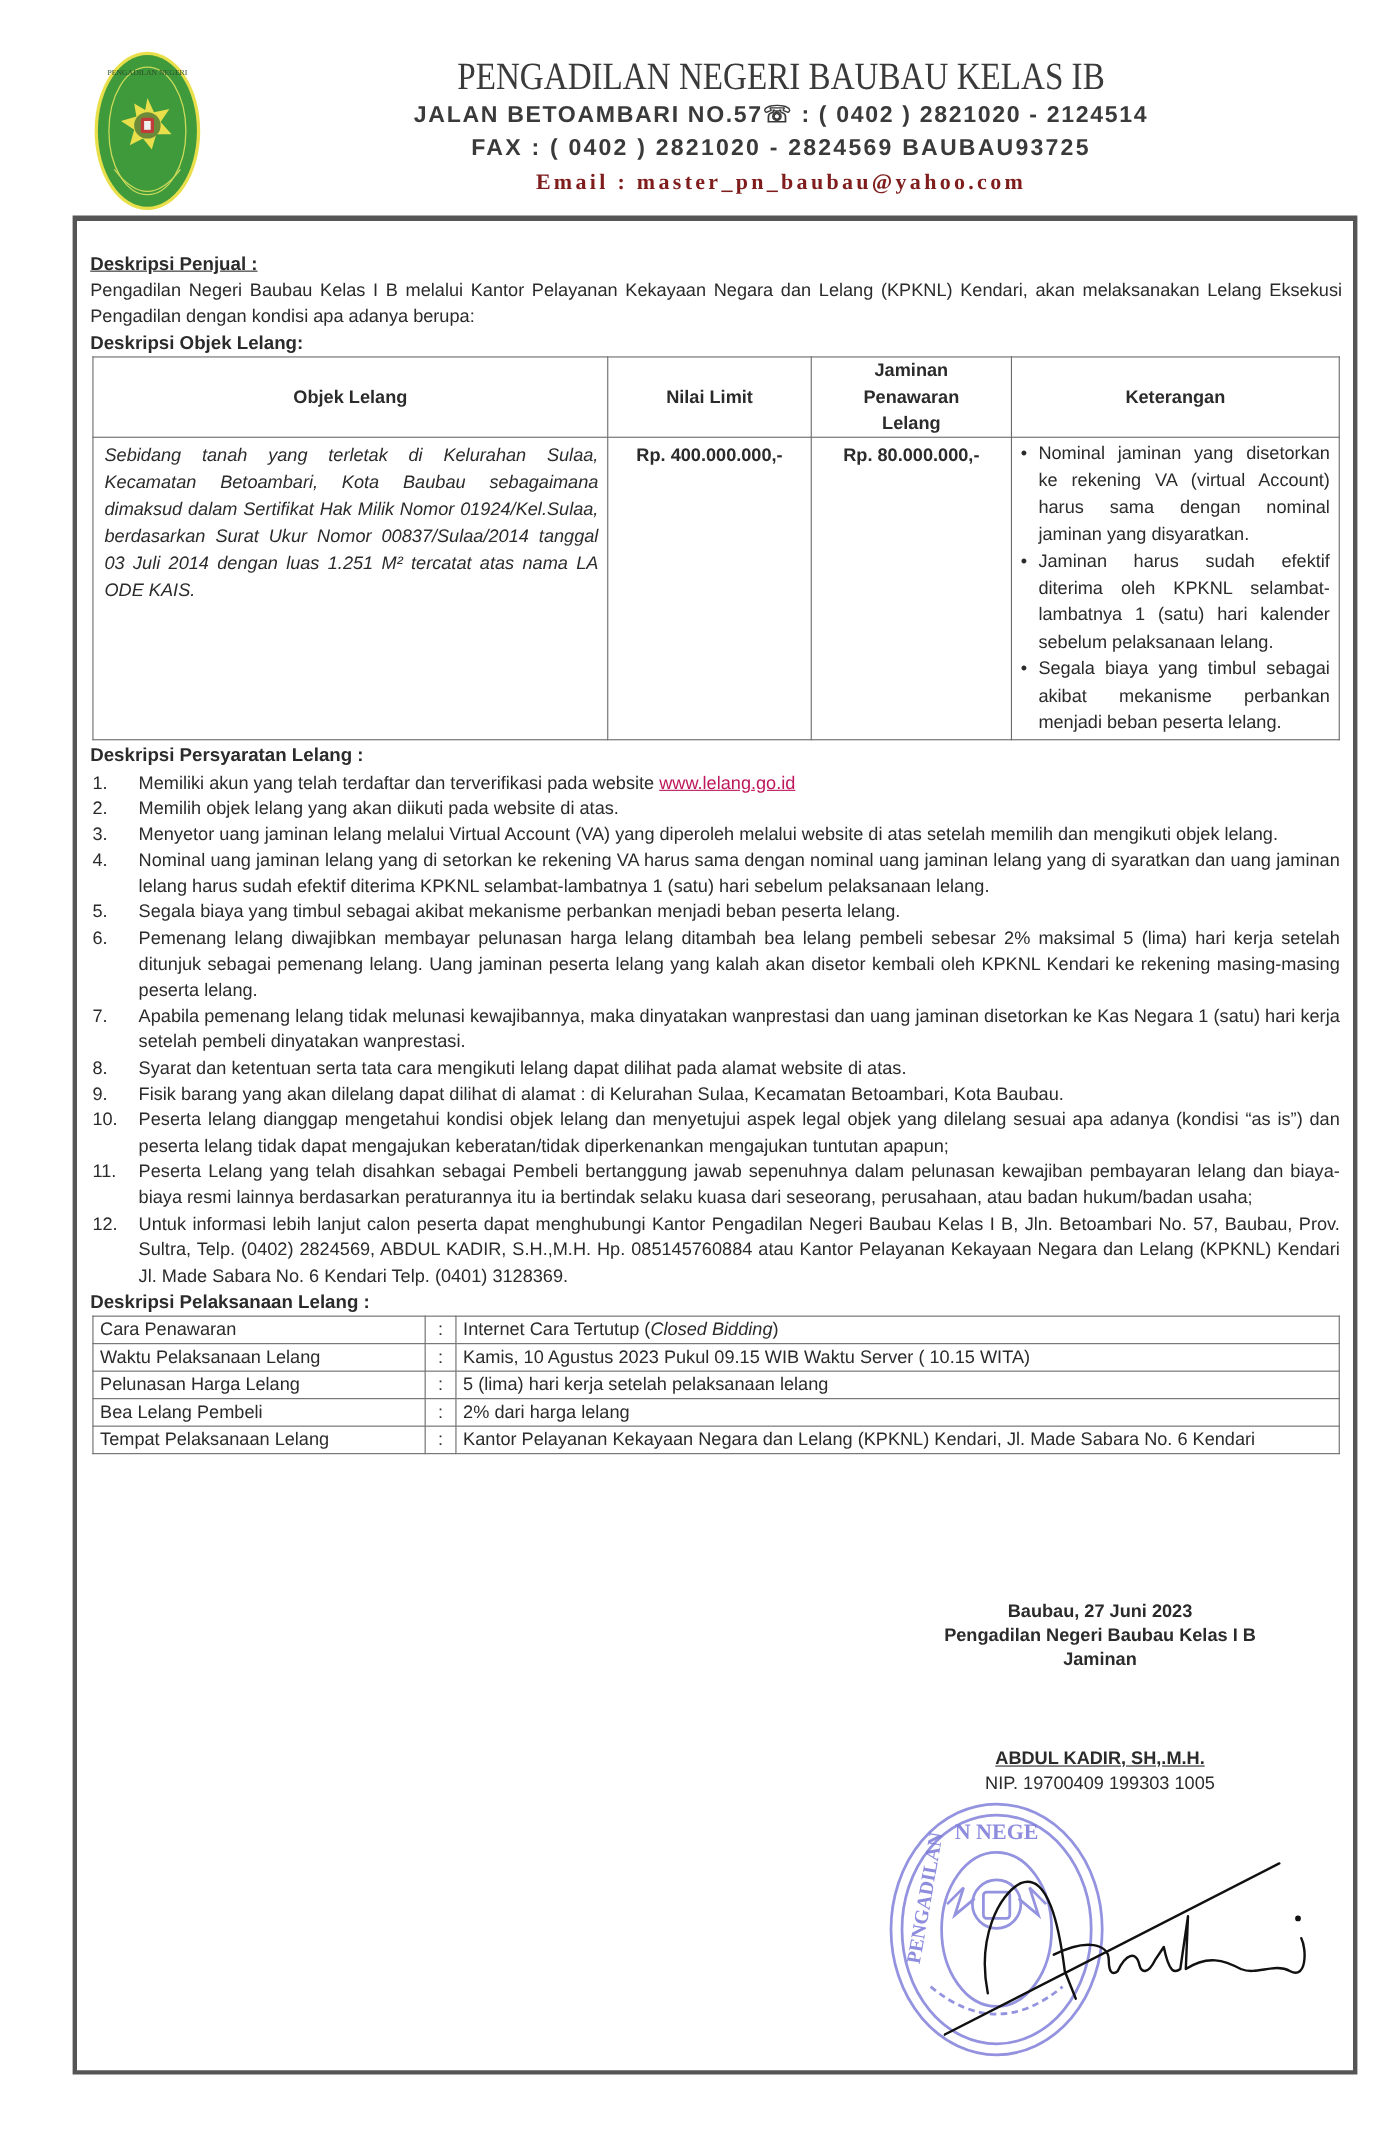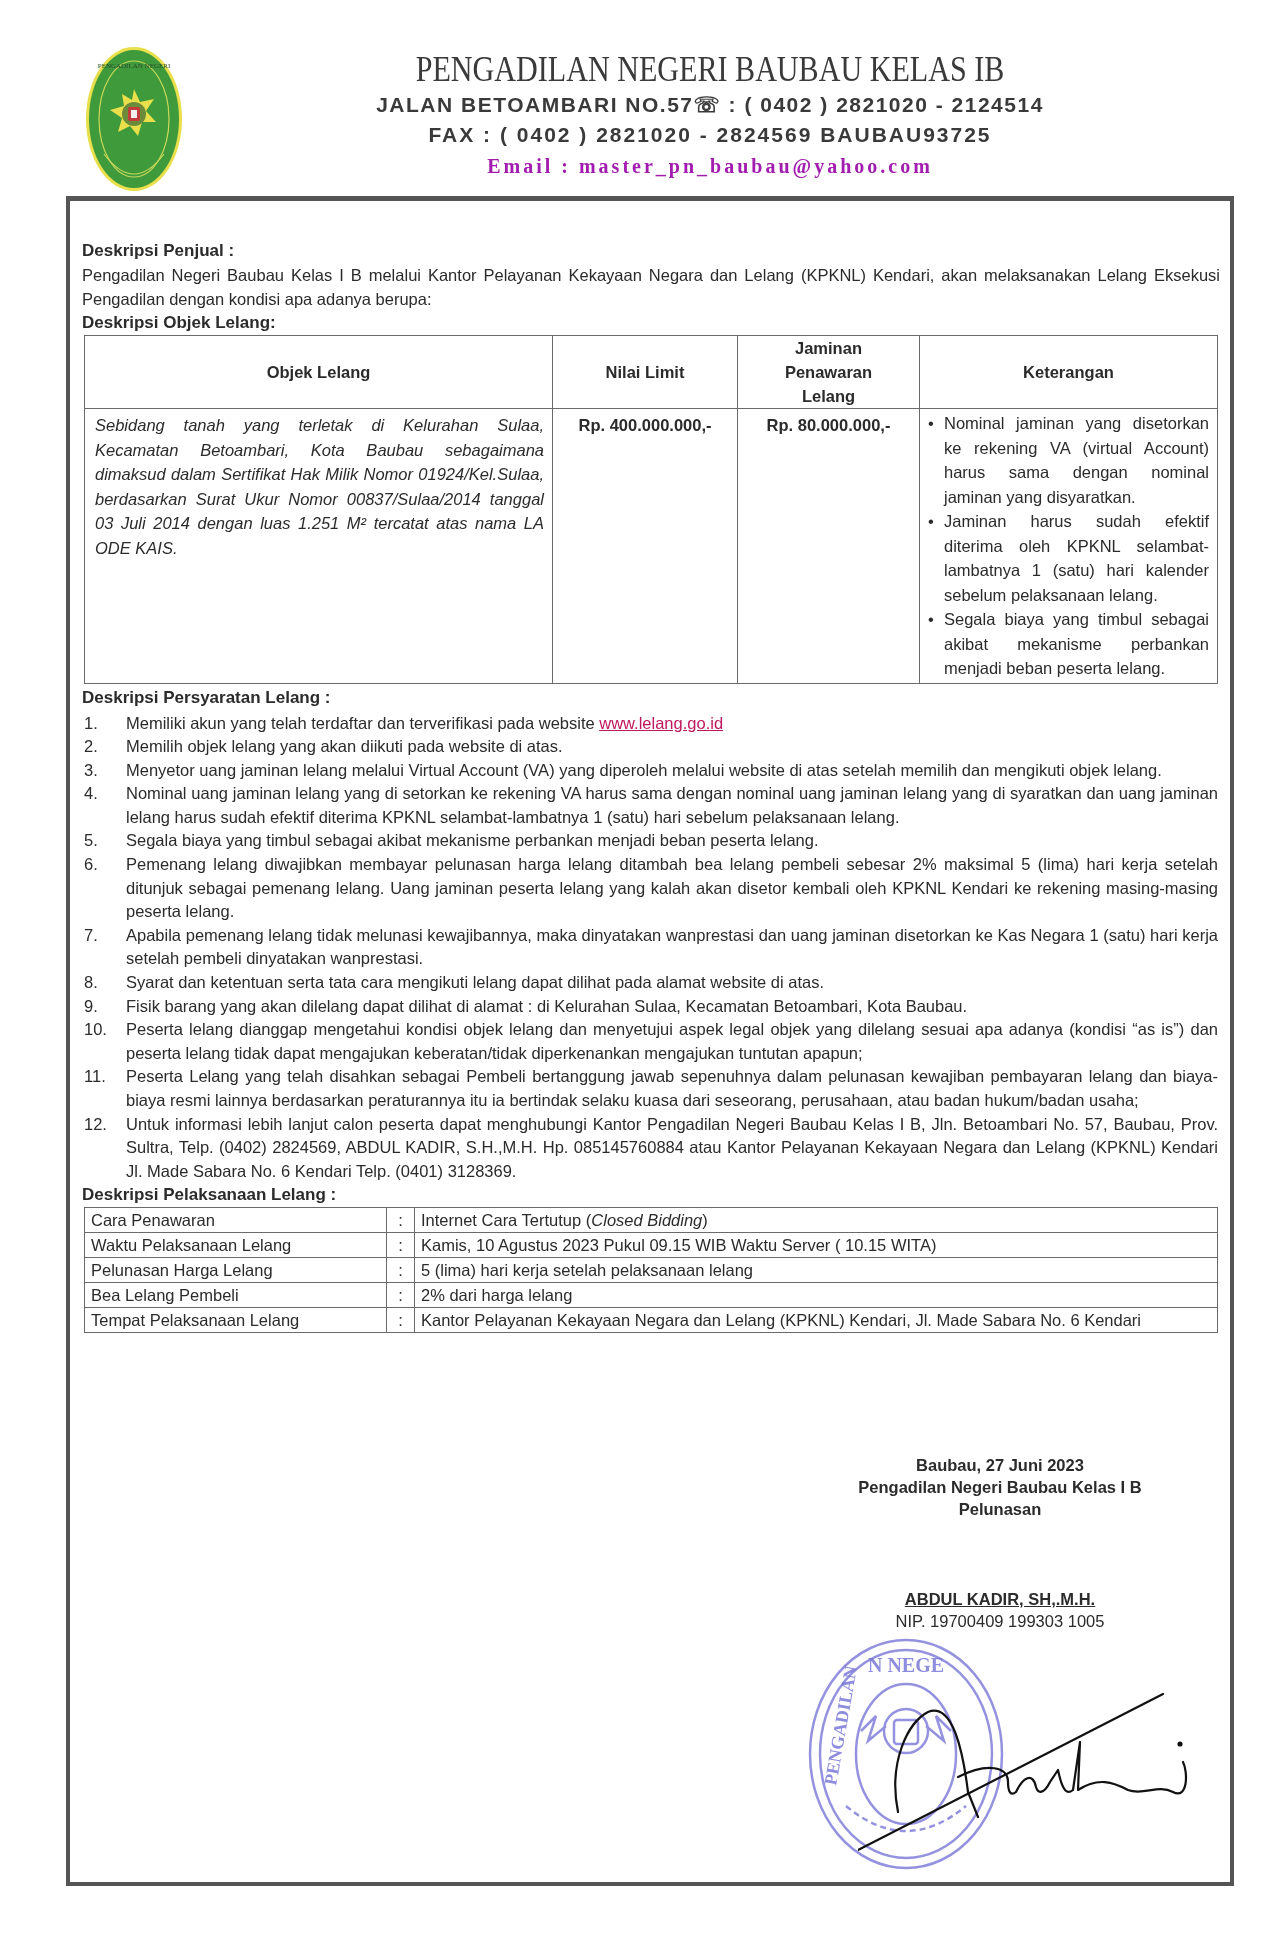--- a/index.html
+++ b/index.html
@@ -23,21 +23,21 @@
       line-height: 40px;
     }
     .kop-line {
       font-family: "Liberation Sans", sans-serif; font-weight: bold;
       font-size: 21px; color: #3a3a3a; letter-spacing: 2px; line-height: 30px;
       white-space: nowrap;
     }
     .kop-line.addr { letter-spacing: 1.5px; }
     .kop-email {
       font-family: "Liberation Serif", serif; font-weight: bold;
-      font-size: 20px; letter-spacing: 3px; color: #a21caf; line-height: 32px;
+      font-size: 20px; letter-spacing: 3px; color: #7f1d1d; line-height: 32px;
     }
     
     .frame {
       position: absolute; left: 66px; top: 196px; width: 1168px; height: 1690px;
       border: 4px solid #555555; border-top-width: 5px;
     }
     .content { position: absolute; left: 12px; top: 18px; width: 1138px; }
     .heading { text-align: center; font-weight: bold; font-size: 17.5px; line-height: 22px; }
     .heading .u { text-decoration: underline; }
     .label { font-weight: bold; font-size: 17px; line-height: 24px; }
@@ -100,21 +100,21 @@
     </div>
     <div class="kop-line">FAX : ( 0402 ) 2821020 - 2824569  BAUBAU93725</div>
     <div class="kop-email">Email : master_pn_baubau@yahoo.com</div>
   </div>
 </div>
 
 <div class="frame">
   <div class="content">
 
 
-    <div class="label" style="margin-top:20px;">Deskripsi Penjual :</div>
+    <div class="label" style="margin-top:9px;text-decoration:underline;">Deskripsi Penjual :</div>
     <div class="para">Pengadilan Negeri Baubau Kelas I B melalui Kantor Pelayanan Kekayaan Negara dan Lelang (KPKNL) Kendari, akan melaksanakan Lelang Eksekusi Pengadilan dengan kondisi apa adanya berupa:</div>
 
     <div class="label">Deskripsi Objek Lelang:</div>
 
     <table class="obj">
       <thead>
         <tr>
           <th style="width:468px;">Objek Lelang</th>
           <th style="width:185px;">Nilai Limit</th>
           <th style="width:182px; padding:0 28px;">Jaminan Penawaran Lelang</th>
@@ -232,21 +232,21 @@
     <path d="M55 95 L70 80 L62 105 L80 90 M145 95 L130 80 L138 105 L120 90"></path>
     <path d="M40 170 Q100 220 160 170" stroke-dasharray="6 4"></path>
   </g>
   <text x="100" y="36" font-size="20" text-anchor="middle" fill="#7a78d8" opacity="0.85" font-family="Liberation Serif, serif" font-weight="bold">N NEGE</text>
   <text x="30" y="150" font-size="18" fill="#7a78d8" opacity="0.85" font-family="Liberation Serif, serif" font-weight="bold" transform="rotate(-80 30 150)">PENGADILAN</text>
 </svg>
 
 <div class="sign">
   <div class="l">Baubau, 27 Juni 2023</div>
   <div class="l">Pengadilan Negeri Baubau Kelas I B</div>
-  <div class="l">Pelunasan</div>
+  <div class="l">Jaminan</div>
   <div style="height:68px;"></div>
   <div class="l name">ABDUL KADIR, SH,.M.H.</div>
   <div class="nip">NIP. 19700409 199303 1005</div>
 </div>
 
 <svg class="signature" viewBox="0 0 370 180">
   <g fill="none" stroke="#111" stroke-width="2.2" stroke-linecap="round" stroke-linejoin="round">
     <path d="M0 178 L305 22"></path>
     <path d="M40 140 C30 90 50 50 70 40 C95 30 105 80 110 120 L120 145"></path>
     <path d="M100 105 C130 90 150 95 150 110 C150 118 152 125 158 120 C165 105 175 100 178 115 C180 122 186 122 192 110 L200 98 C205 122 210 122 215 118 L222 70 L220 118 C240 105 255 110 270 118 C285 124 300 112 315 120 C330 128 330 100 325 90"></path>

